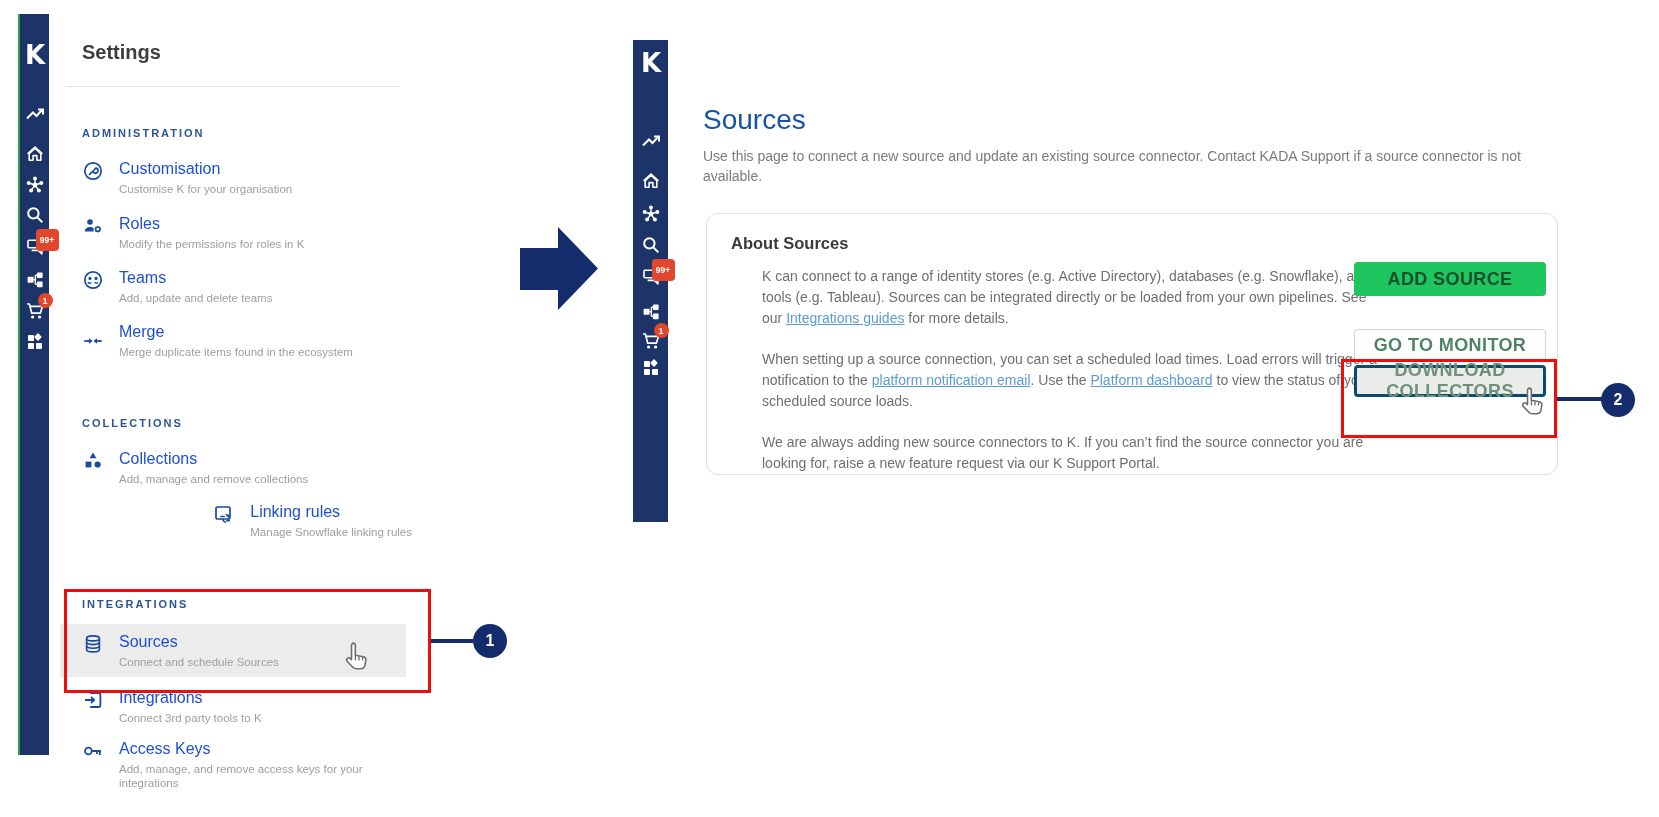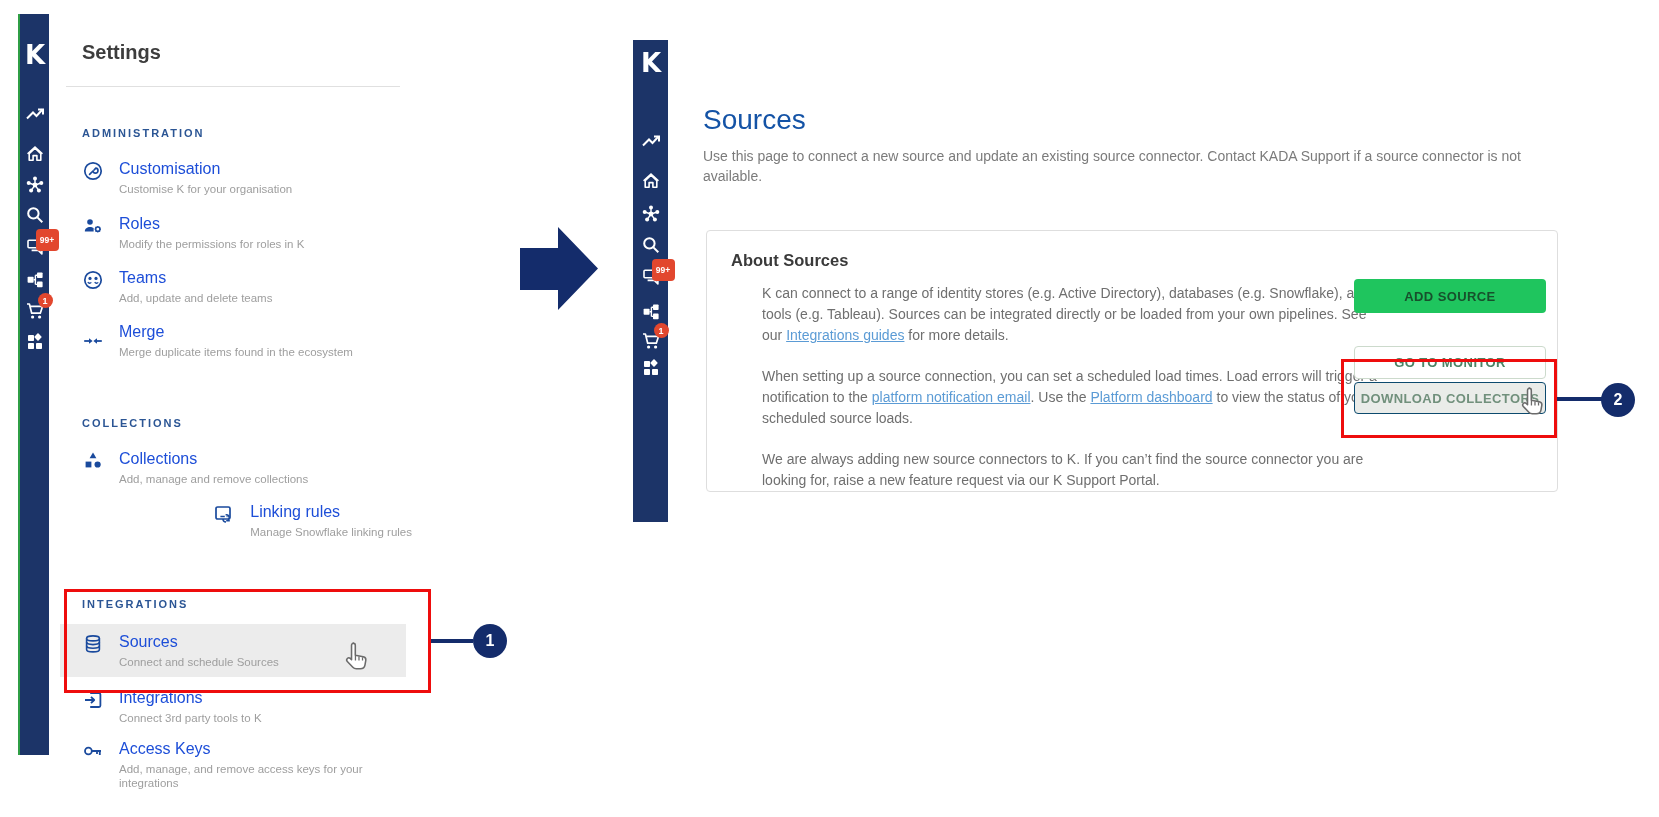--- a/index.html
+++ b/index.html
@@ -32,31 +32,31 @@
   .menu-sub { font-size:11.5px; color:#9e9e9e; line-height:14px; margin-top:4px; }
   .row-highlight { position:absolute; left:60px; top:624px; width:346px; height:53px; background:#ececec; }
 
   
   .big-arrow { position:absolute; left:505px; top:215px; width:100px; height:100px; }
 
   
   .page-title { position:absolute; left:703px; top:104px; font-size:28px; color:#1453a6; font-weight:500; }
   .page-desc { position:absolute; left:703px; top:146px; width:835px; font-size:14px;
                line-height:20px; color:#7b7b7b; }
-  .about-card { position:absolute; left:706px; top:230px; width:852px; height:262px;
-                border:1px solid #dedede; border-radius:4px; background:#fff; }
+  .about-card { position:absolute; left:706px; top:213px; width:852px; height:262px;
+                border:1px solid #dedede; border-radius:12px; background:#fff; }
   .card-inner { position:absolute; left:24px; top:20px; width:620px; }
   .card-title { font-size:16.5px; color:#3a3a3a; margin-bottom:13px; }
   .card-p { font-size:14px; line-height:21px; color:#6f6f6f; margin-bottom:20px; width:615px;margin-left:31px; }
   .card-p a { color:#5b9bd5; text-decoration:underline; cursor:pointer; }
   .btn { position:absolute; left:647px; width:192px; display:flex; align-items:center; justify-content:center;
-         font-size:13px; font-weight:600; letter-spacing:.4px; border-radius:4px; cursor:pointer; }
+         font-size:18px; font-weight:600; letter-spacing:.4px; border-radius:4px; cursor:pointer;text-align:center; }
   .btn-primary { top:48px; height:34px; background:#1fc55e; color:#17502c; }
   .btn-outline { top:99px; height:33px; background:#fff; border:1px solid #ccdacc; color:#4d8465;margin-top:16px; }
-  .btn-gray    { top:151px; height:32px; background:#eaece9; border:1px solid #0c4a6e; color:#71907c; }
+  .btn-gray    { top:151px; height:32px; background:#eaece9; border:3px solid #0c4a6e; color:#71907c; }
 
   
   .callout-box { position:absolute; border:3px solid #ee0d0d; background:transparent; }
   .callout-box-1 { left:64px; top:589px; width:367px; height:104px; }
   .callout-box-2 { left:1341px; top:359px; width:216px; height:79px; }
   .callout-line { position:absolute; height:4px; background:#142c6b; }
   .callout-line-1 { left:431px; top:639px; width:42px; }
   .callout-line-2 { left:1557px; top:397px; width:45px; }
   .callout-circle { position:absolute; width:34px; height:34px; border-radius:50%; background:#142c6b;
                     color:#fff; font-size:16px; font-weight:bold; display:flex; align-items:center; justify-content:center; }

